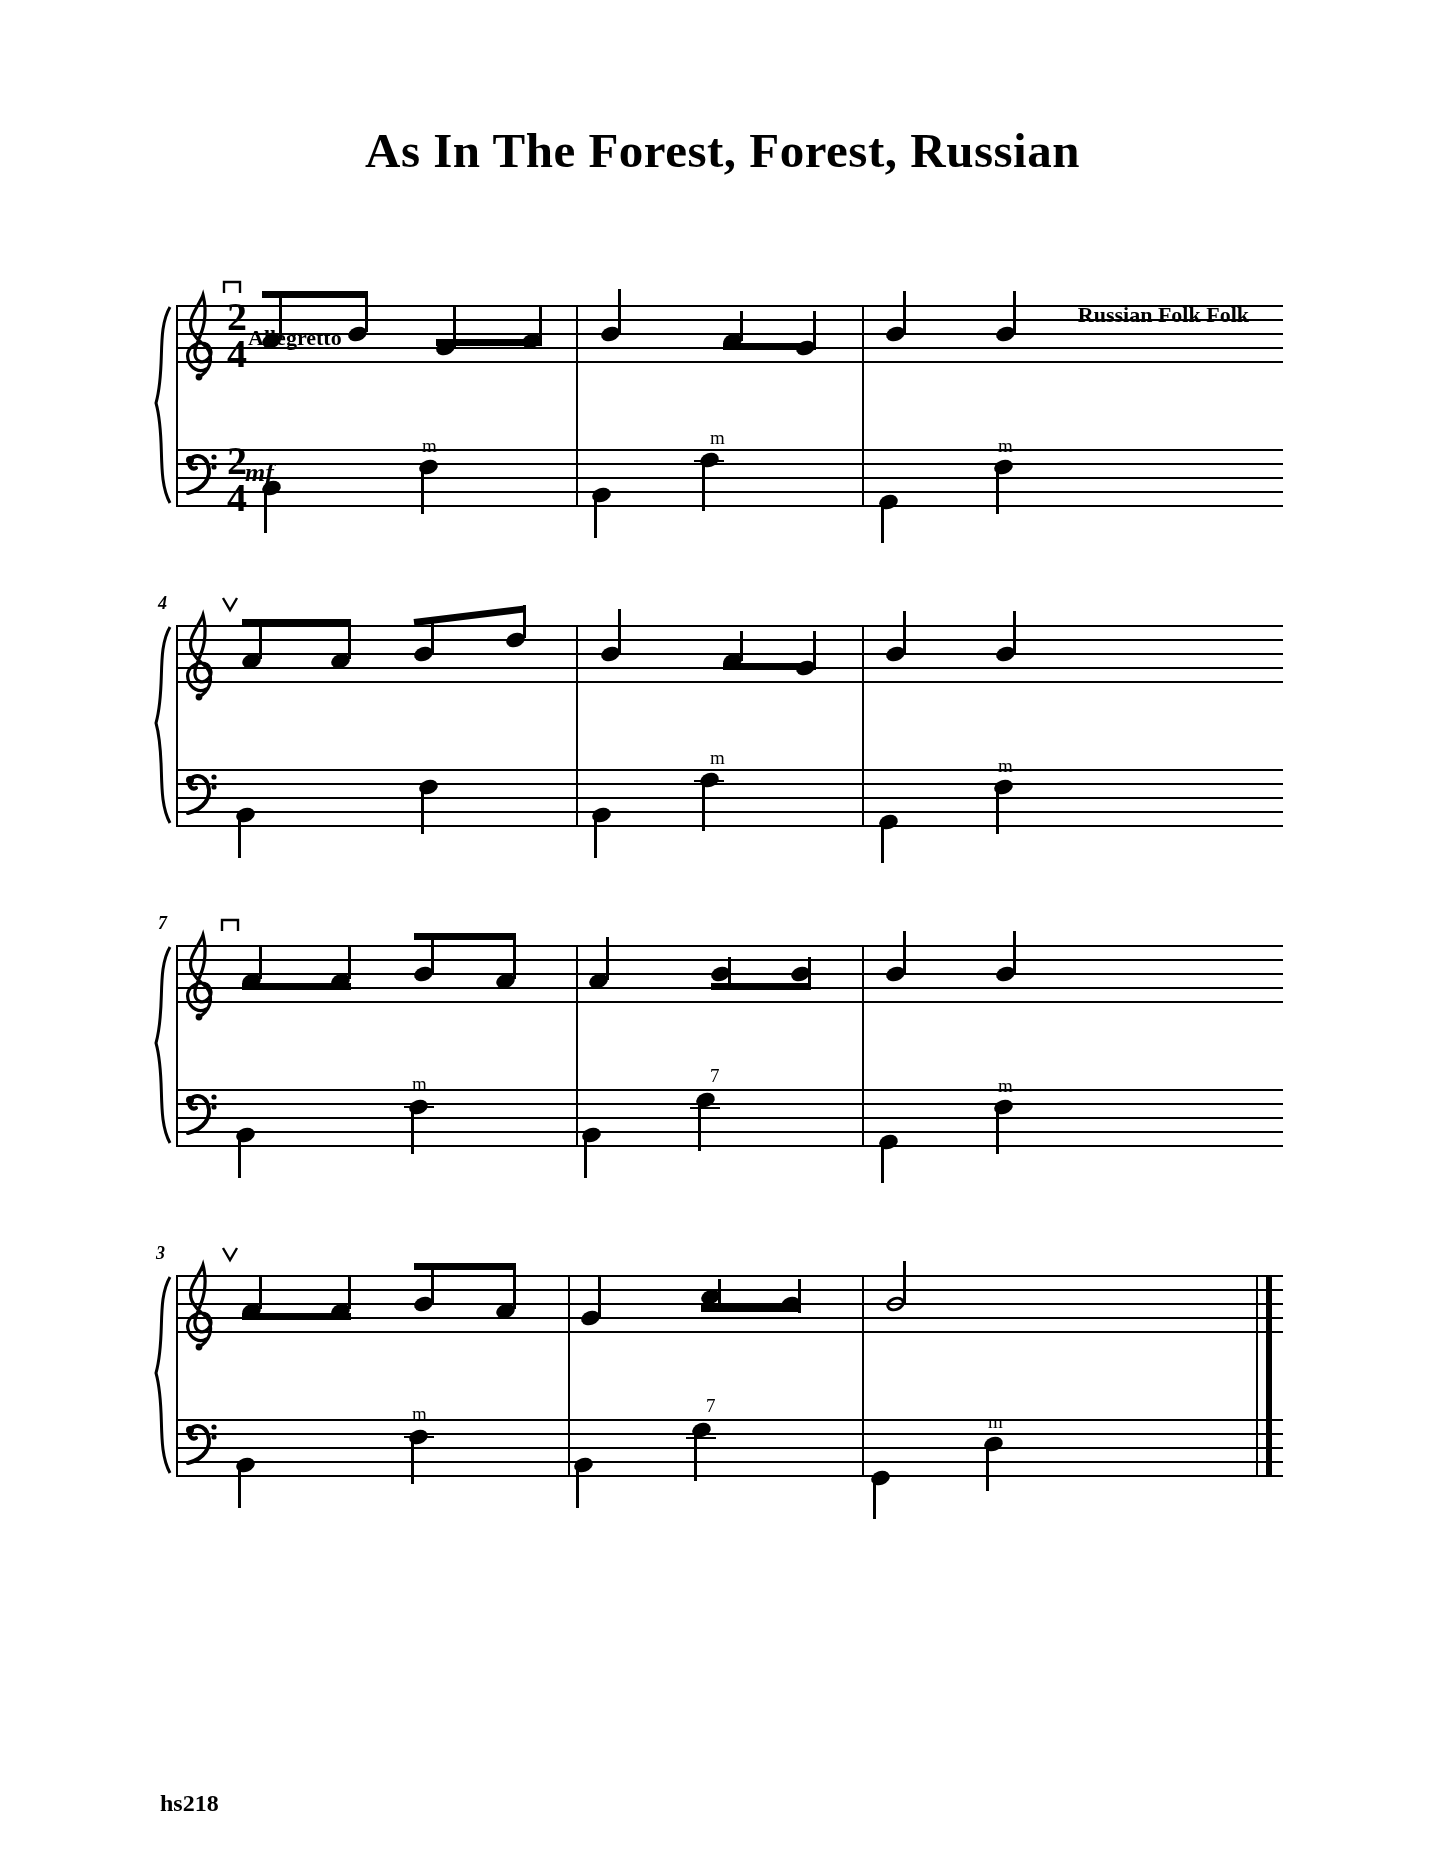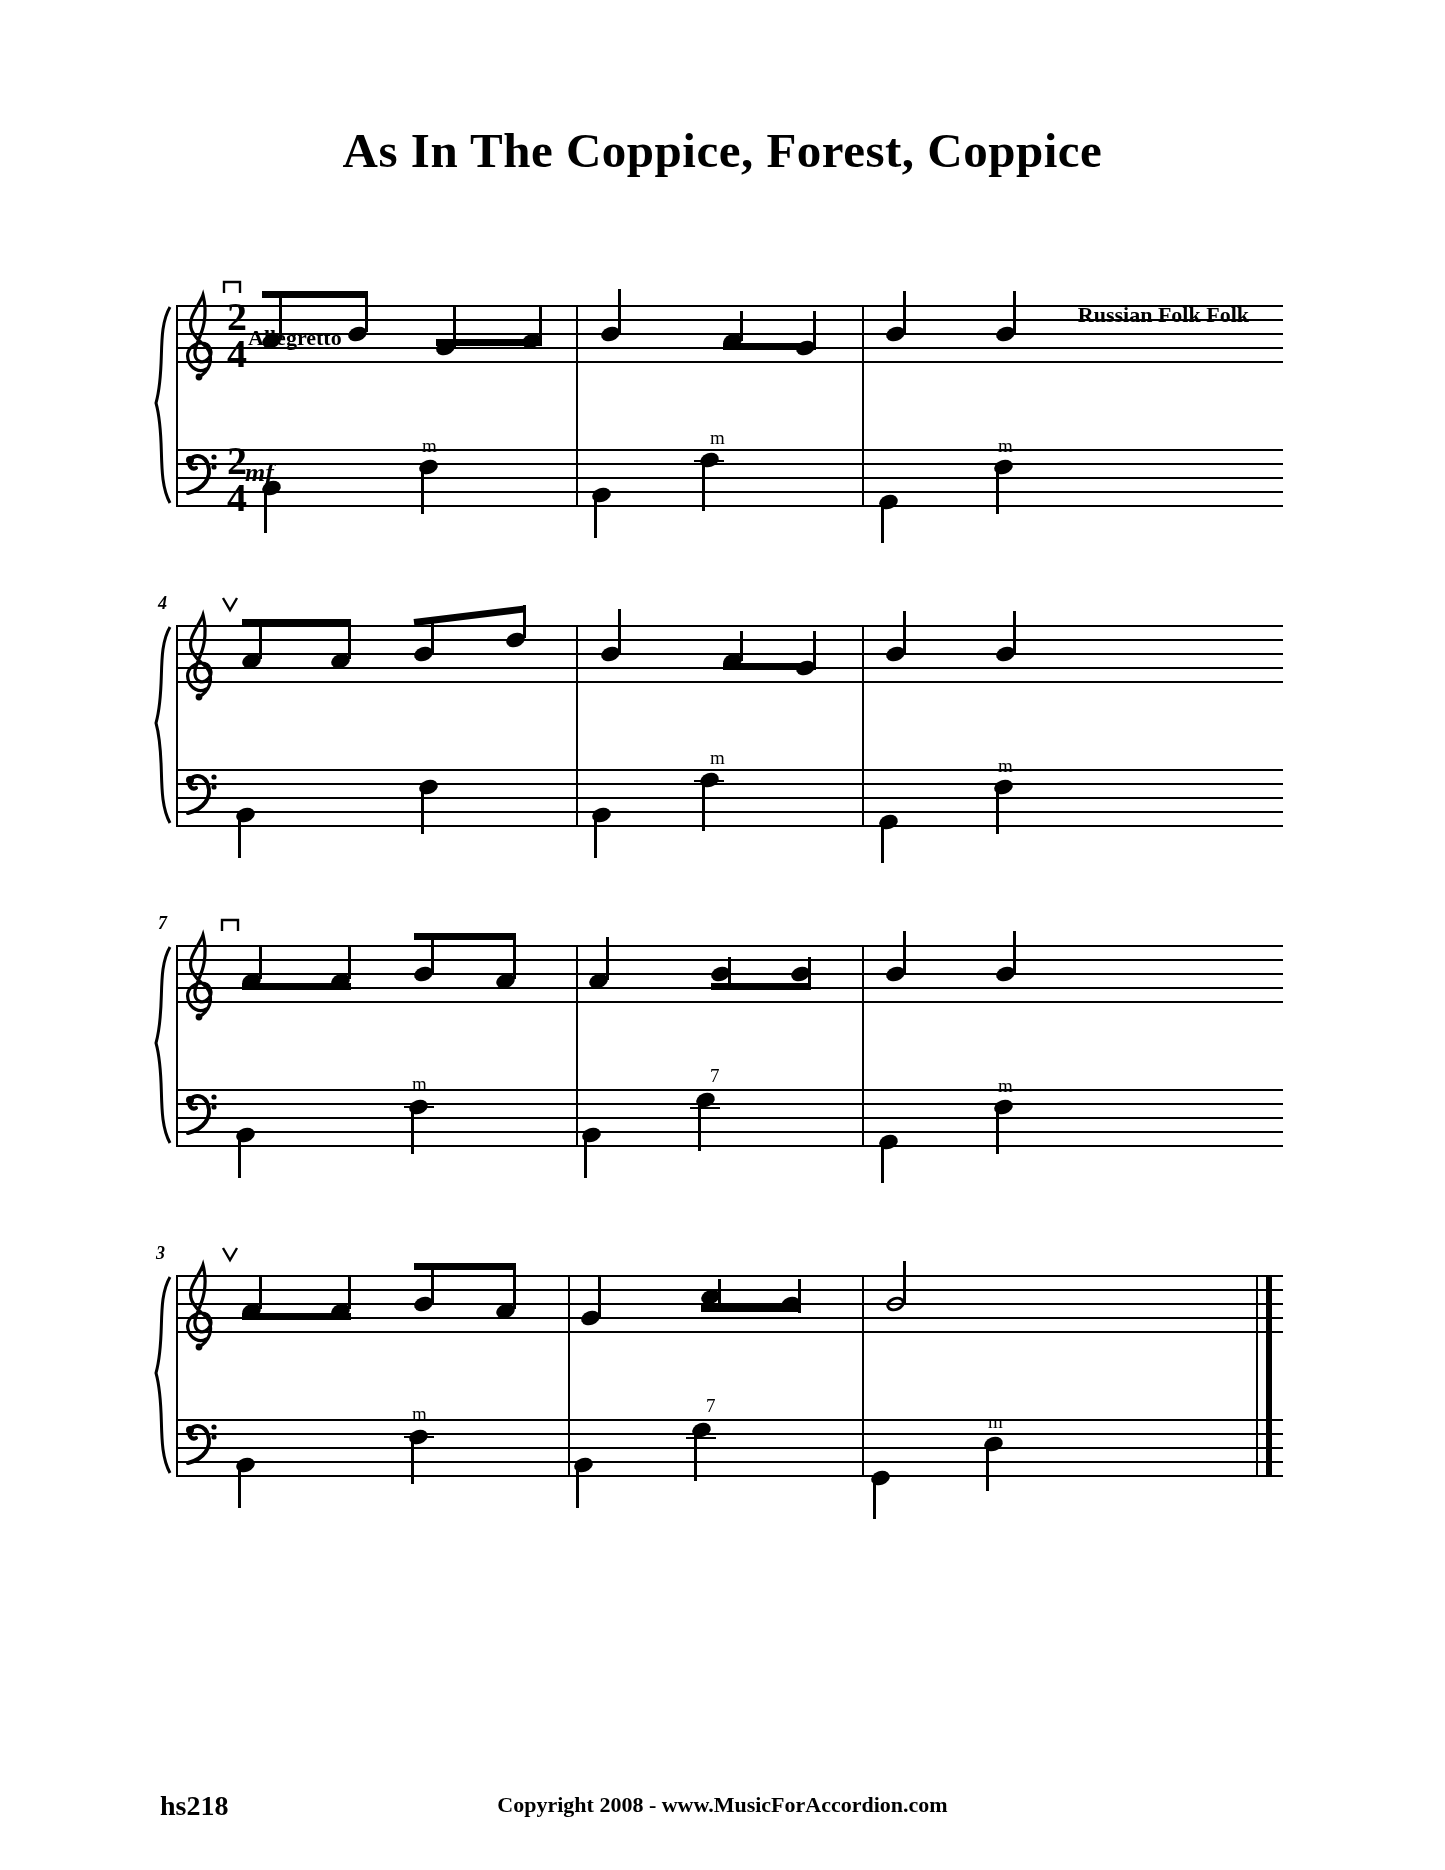--- a/index.html
+++ b/index.html
@@ -162,39 +162,39 @@
     position: absolute;
     font-size: 19px;
     font-family: "Liberation Serif", serif;
   }
 
   
   .footer-left {
     position: absolute;
     left: 160px;
     top: 1790px;
-    font-size: 28px;
+    font-size: 24px;
     font-weight: bold;
   }
   .footer-center {
     position: absolute;
     left: 0;
     width: 1445px;
     top: 1792px;
     text-align: center;
     font-size: 22px;
     font-weight: bold;
   }
 </style>
 </head>
 <body>
 
 <div class="page">
 
-  <div class="title">As In The Coppice, Forest, Coppice</div>
+  <div class="title">As In The Forest, Forest, Russian</div>
   <div class="composer">Russian Folk Folk</div>
   <div class="tempo">Allegretto</div>
   <div class="dynamic">mf</div>
 
   <div class="system" style="top: 305px;">
 
     <div class="brace" style="top: 0px;">
       <svg width="26" height="200" viewBox="0 0 26 200">
         <path d="M22 2 C8 26, 18 62, 8 98 C18 134, 8 172, 22 198" fill="none" stroke="#000" stroke-width="3"></path>
       </svg>
@@ -604,15 +604,14 @@
 
     <div class="nh" style="left: 695px; top: 196px;"></div>
     <div class="stem" style="left: 697px; top: 202px; height: 42px;"></div>
 
     <div class="bassmark" style="left: 812px; top: 136px;">m</div>
     <div class="nh" style="left: 808px; top: 162px;"></div>
     <div class="stem" style="left: 810px; top: 168px; height: 48px;"></div>
   </div>
 
   <div class="footer-left">hs218</div>
-  <div class="footer-center">Copyright 2008 - www.MusicForAccordion.com</div>
 
 </div>
 
 </body></html>

